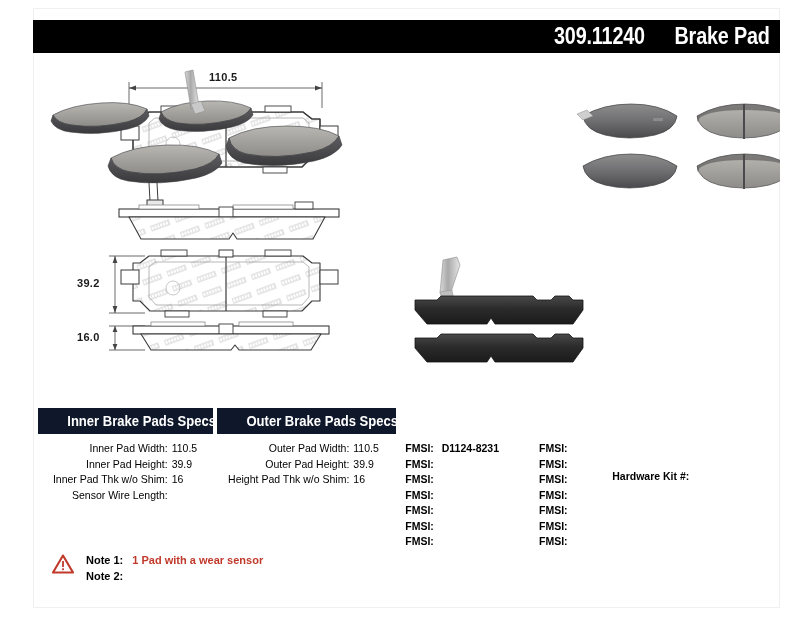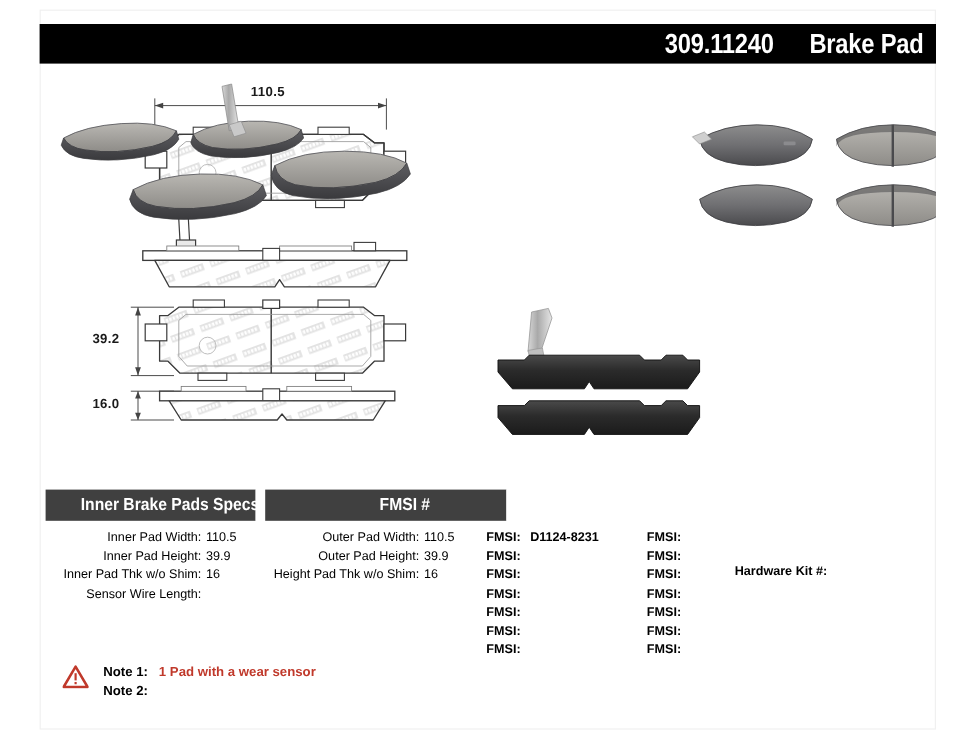--- a/index.html
+++ b/index.html
@@ -80,21 +80,21 @@
     left: 38px;
     top: 408px;
     width: 729px;
   }
   #table-header {
     display: flex;
     height: 26px;
     background: #ffffff;
   }
   #table-header .th {
-    background: #404040;
+    background: #0f172a;
     color: #ffffff;
     font-weight: bold;
     font-size: 14.5px;
     display: flex;
     align-items: center;
     justify-content: center;
     box-sizing: border-box;
     padding-left: 32px;
   }
   #table-header .th span {
@@ -380,24 +380,24 @@
   <div class="dim-label" style="left:44px; top:271px;">16.0</div>
 </div>
 
 <div id="specs-table">
 
   <div id="table-header">
     <div class="th col-inner">
       <span>Inner Brake Pads Specs</span>
     </div>
     <div class="th-gap"></div>
+    <div class="th col-outer">
+      <span>Outer Brake Pads Specs</span>
+    </div>
     <div class="th-gap"></div>
-    <div class="th col-fmsi">
-      <span>FMSI #</span>
-    </div>
     <div class="th-gap"></div>
     <div class="th col-rel">
       <span>Related Parts</span>
     </div>
   </div>
 
   <div id="table-body">
 
     <div class="col col-inner">
       <div class="spec-row">

